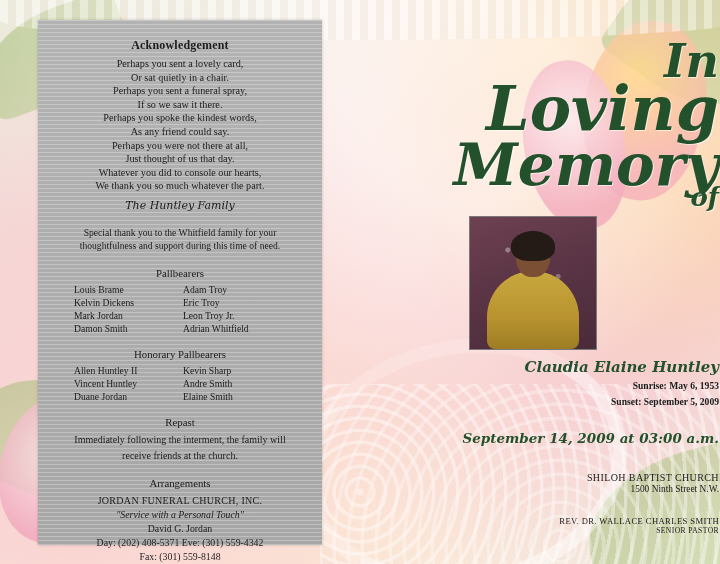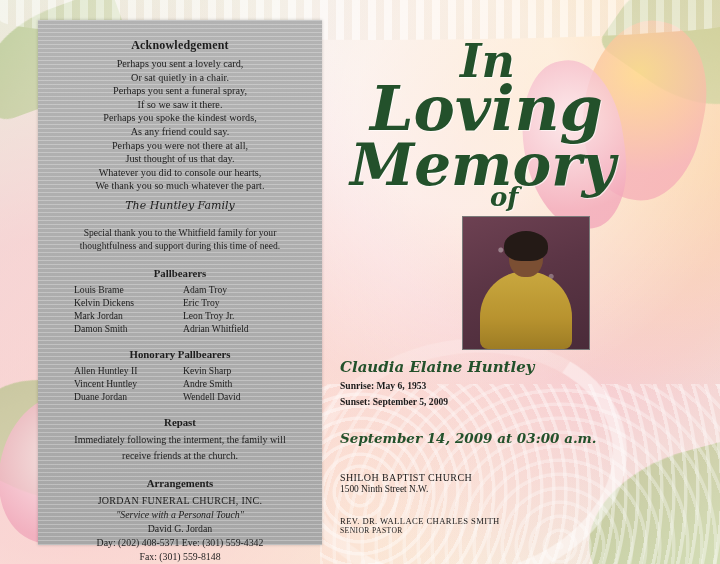--- a/index.html
+++ b/index.html
@@ -127,21 +127,21 @@
     margin-top: 6px;
     margin-bottom: 0;
   }
   .thanks {
     font-size: 9.6px;
     line-height: 13.5px;
     margin: 14px 6px 0 6px;
   }
 
   .block { margin-top: 14px; }
-  .block-title { font-weight: bold; font-size: 10.8px; margin-bottom: 5px; }
+  .block-title { font-weight: normal; font-size: 10.8px; margin-bottom: 5px; }
 
   .names {
     display: grid;
     grid-template-columns: 1fr 1fr;
     column-gap: 6px;
     row-gap: 2px;
     padding: 0 22px;
     font-size: 9.6px;
     text-align: left;
   }
@@ -153,25 +153,25 @@
     margin: 2px 8px 0 8px;
   }
 
   .arr-line { font-size: 9.8px; line-height: 14px; margin: 0; }
   .arr-name { font-size: 10px; letter-spacing: 0.3px; }
   .arr-quote { font-style: italic; }
 
   
   .right-panel {
     position: absolute;
-    left: 340px;
+    left: 347px;
     top: 12px;
     width: 372px;
     height: 540px;
-    text-align: left;
+    text-align: right;
     color: #1e4322;
   }
 
   .title-script {
     font-family: "DejaVu Serif", serif;
     color: #23512b;
     font-style: italic;
     font-weight: bold;
     line-height: 1;
     text-shadow: 1px 1px 0 rgba(255,255,255,0.6);
@@ -338,21 +338,21 @@
     </div>
 
     <div class="block">
       <div class="block-title">Honorary Pallbearers</div>
       <div class="names">
         <span>Allen Huntley II</span>
         <span class="col-right">Kevin Sharp</span>
         <span>Vincent Huntley</span>
         <span class="col-right">Andre Smith</span>
         <span>Duane Jordan</span>
-        <span class="col-right">Wendell David</span>
+        <span class="col-right">Elaine Smith</span>
       </div>
     </div>
 
     <div class="block">
       <div class="block-title">Repast</div>
       <p class="repast-text">Immediately following the interment, the family will</p>
       <p class="repast-text">receive friends at the church.</p>
     </div>
 
     <div class="block">

